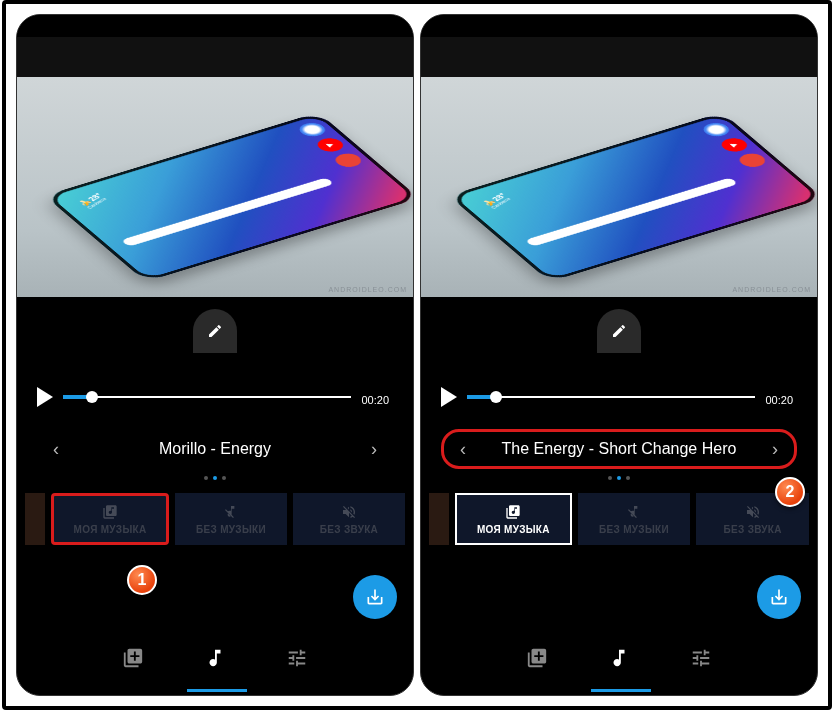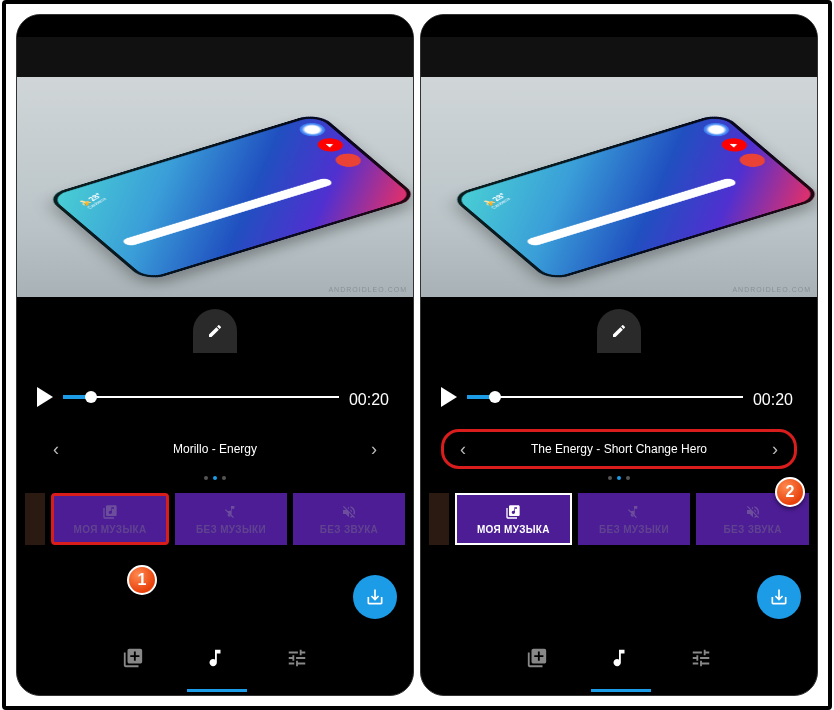--- a/index.html
+++ b/index.html
@@ -23,32 +23,32 @@
 
 .editrow { position: relative; height: 80px; display: flex; align-items: center; justify-content: center; padding-top: 30px; }
 .pencil { width: 44px; height: 44px; border-radius: 50% 50% 0 0; background: #2a2a2a; display: flex; align-items: center; justify-content: center; position: absolute; top: 12px; }
 .pencil svg { width: 16px; height: 16px; fill: #fff; }
 
 .timeline { position: relative; height: 40px; display: flex; align-items: center; padding: 0 24px 0 20px; gap: 10px; }
 .play { width: 0; height: 0; border-left: 16px solid #fff; border-top: 10px solid transparent; border-bottom: 10px solid transparent; cursor: pointer; }
 .track { flex: 1; height: 2px; background: #fff; position: relative; }
 .prog { position: absolute; left: 0; top: -1px; height: 4px; width: 10%; background: #1c9be6; }
 .thumb { position: absolute; left: 10%; top: -5px; width: 12px; height: 12px; background: #fff; border-radius: 50%; margin-left: -6px; }
-.time { color: #fff; font-size: 16px; margin-top: 6px; }
+.time { color: #fff; font-size: 11px; margin-top: 6px; }
 
 .songrow { position: relative; height: 40px; display: flex; align-items: center; justify-content: center; color: #fff; margin: 12px 20px 2px; border-radius: 18px; }
 .songrow.hl { border: 3px solid #d91c1c; }
 .chev { position: absolute; color: #bbb; font-size: 18px; padding: 0 12px; cursor: pointer; }
 .chev.l { left: 4px; } .chev.r { right: 4px; }
-.song { font-size: 12px; }
+.song { font-size: 16px; }
 .dots { height: 14px; display: flex; justify-content: center; gap: 5px; align-items: center; }
 .dot { width: 4px; height: 4px; border-radius: 50%; background: #555; } .dot.on { background: #1c9be6; }
 
 .cardrow { display: flex; gap: 6px; padding: 8px 8px 0; position: relative; }
-.card { flex: 1; height: 52px; background: #4c1d95; display: flex; flex-direction: column; align-items: center; justify-content: center; gap: 4px; cursor: pointer; }
+.card { flex: 1; height: 52px; background: #0f172a; display: flex; flex-direction: column; align-items: center; justify-content: center; gap: 4px; cursor: pointer; }
 .card.sel { border: 2px solid #fff; }
 .card.dim .clabel, .card.dim .cicon { opacity: .35; }
 .card.hl { border: 3px solid #d91c1c; border-radius: 4px; }
 .cicon { width: 16px; height: 16px; fill: #aaa; }
 .card.sel .cicon { fill: #fff; } .card.sel .clabel { color: #fff; }
 .clabel { color: #888; font-size: 10px; font-weight: bold; letter-spacing: .3px; }
 .edge { width: 20px; height: 52px; background: #2a1a12; }
 
 .fab { position: absolute; right: 16px; bottom: 76px; width: 44px; height: 44px; border-radius: 50%; background: #1c9be6; display: flex; align-items: center; justify-content: center; cursor: pointer; box-shadow: 0 2px 6px rgba(0,0,0,.4); }
 .fab svg { width: 20px; height: 20px; fill: #fff; }

